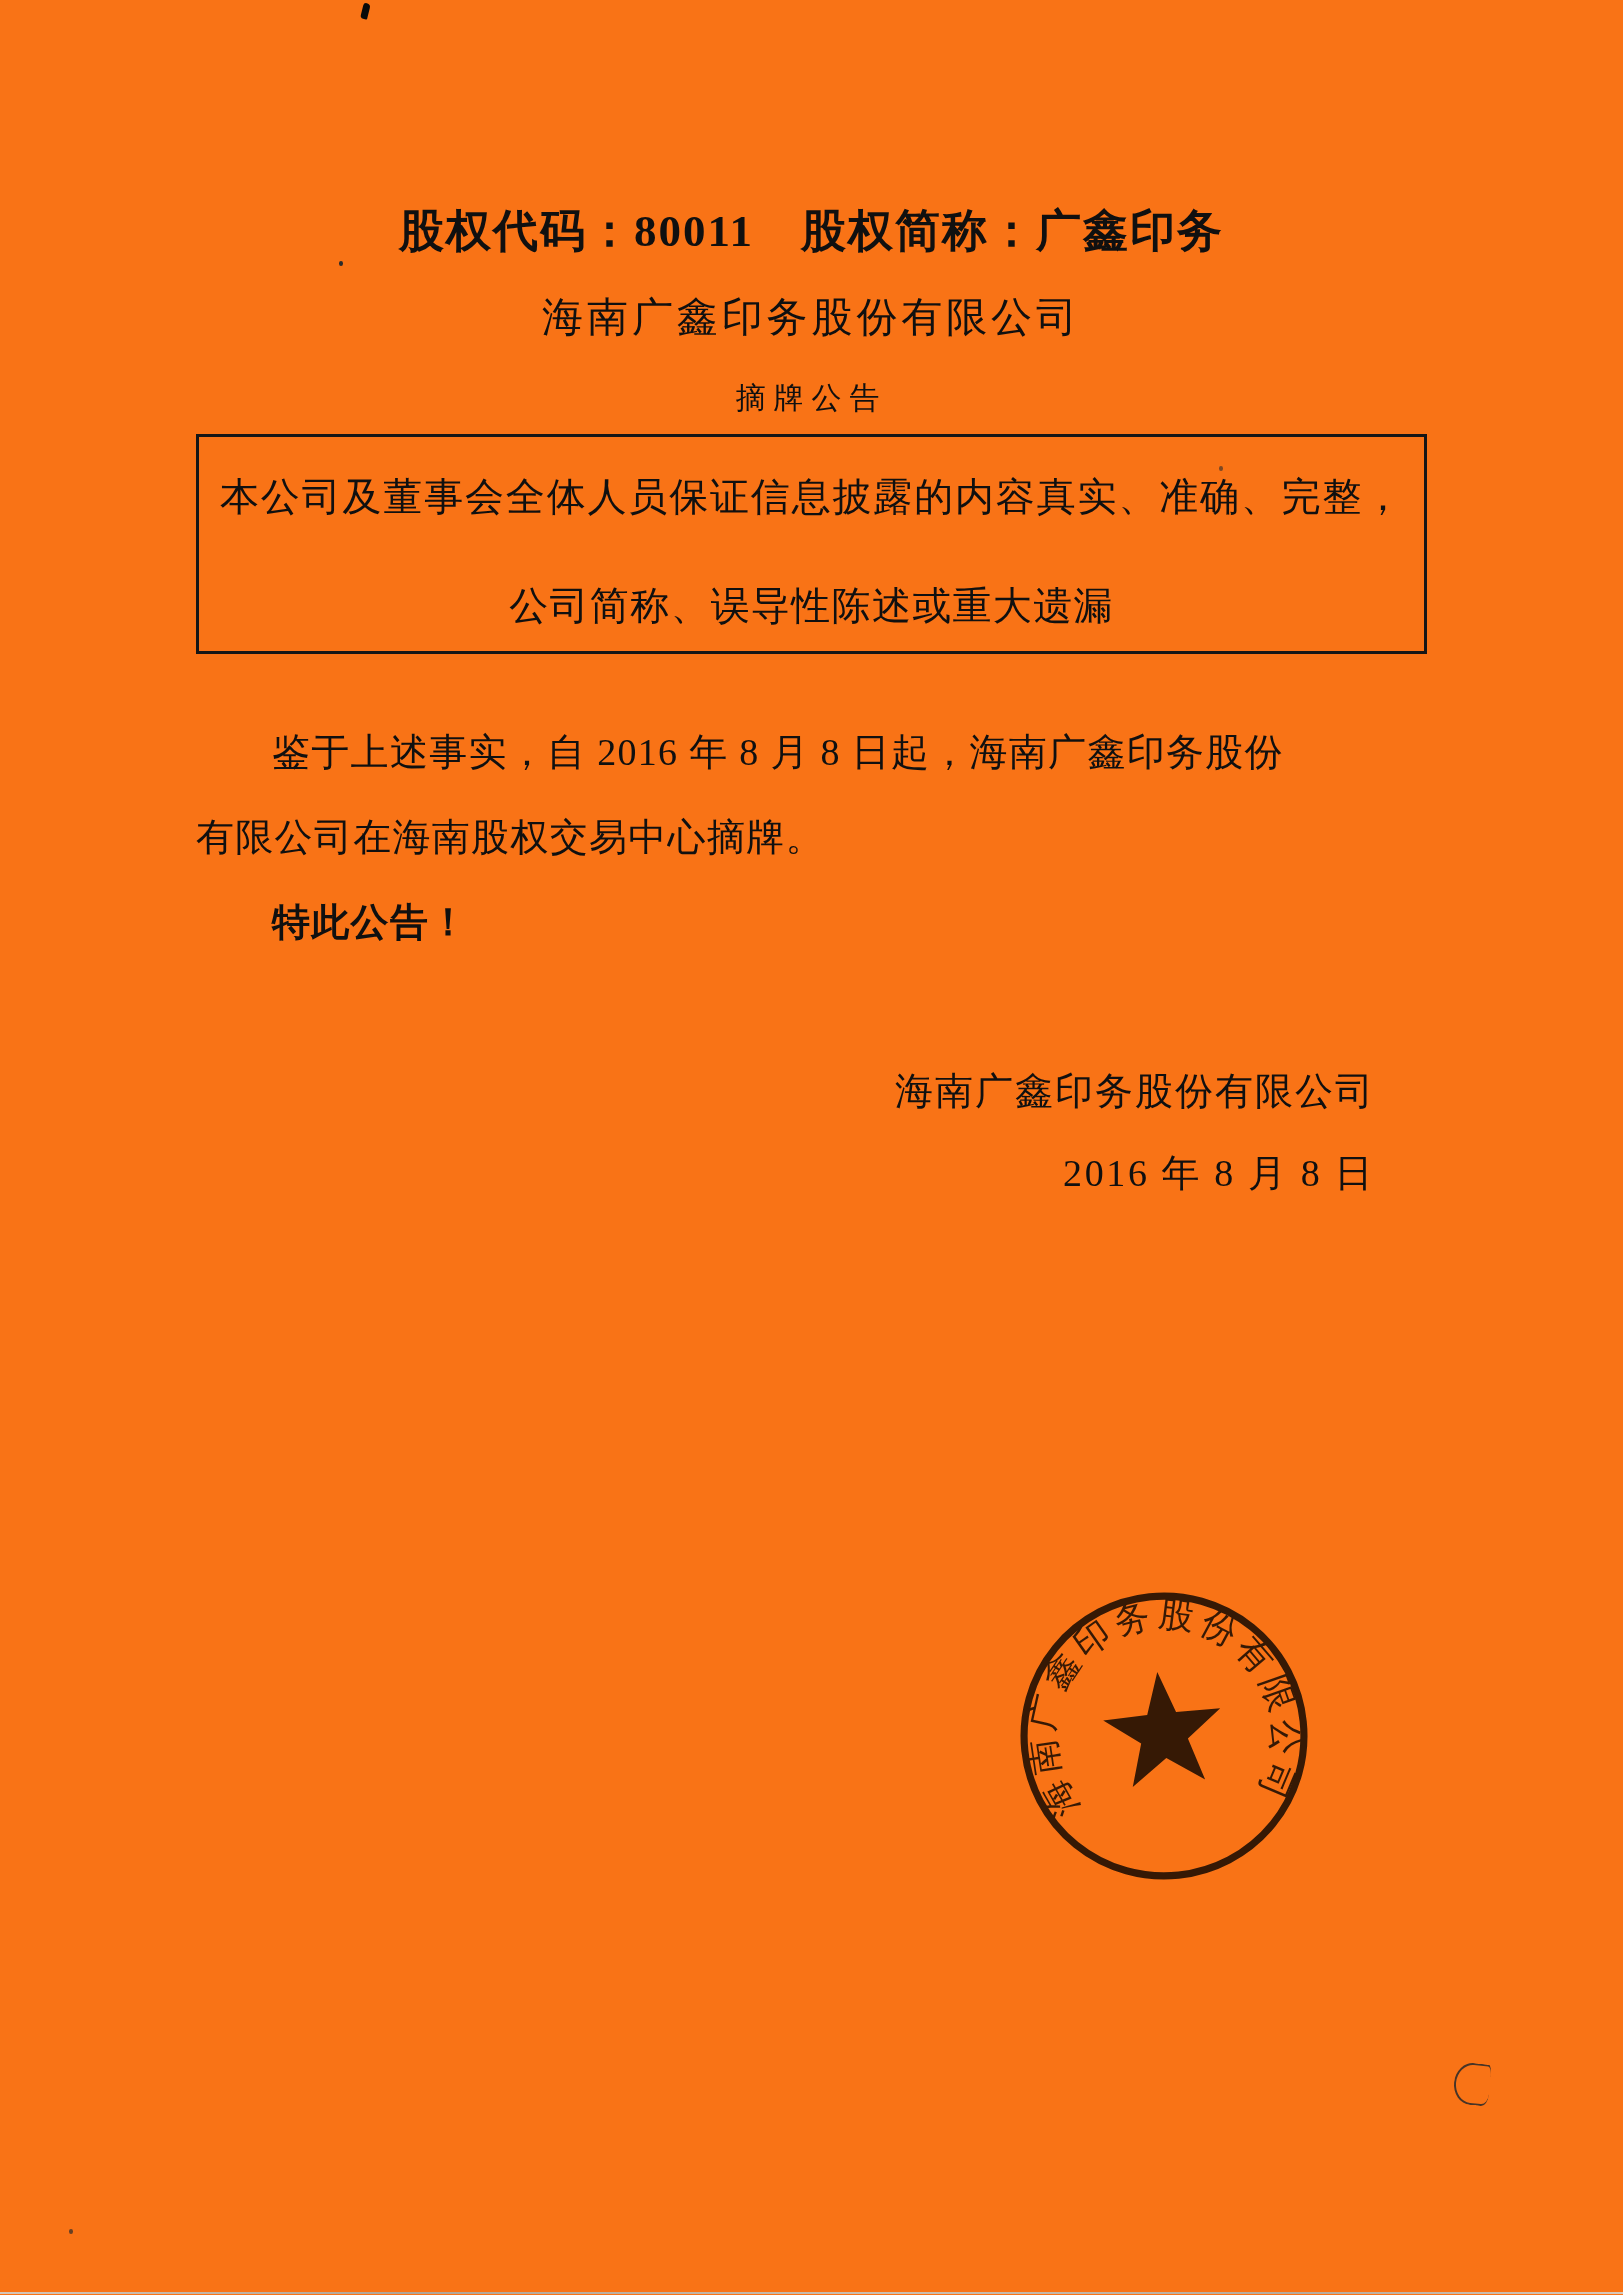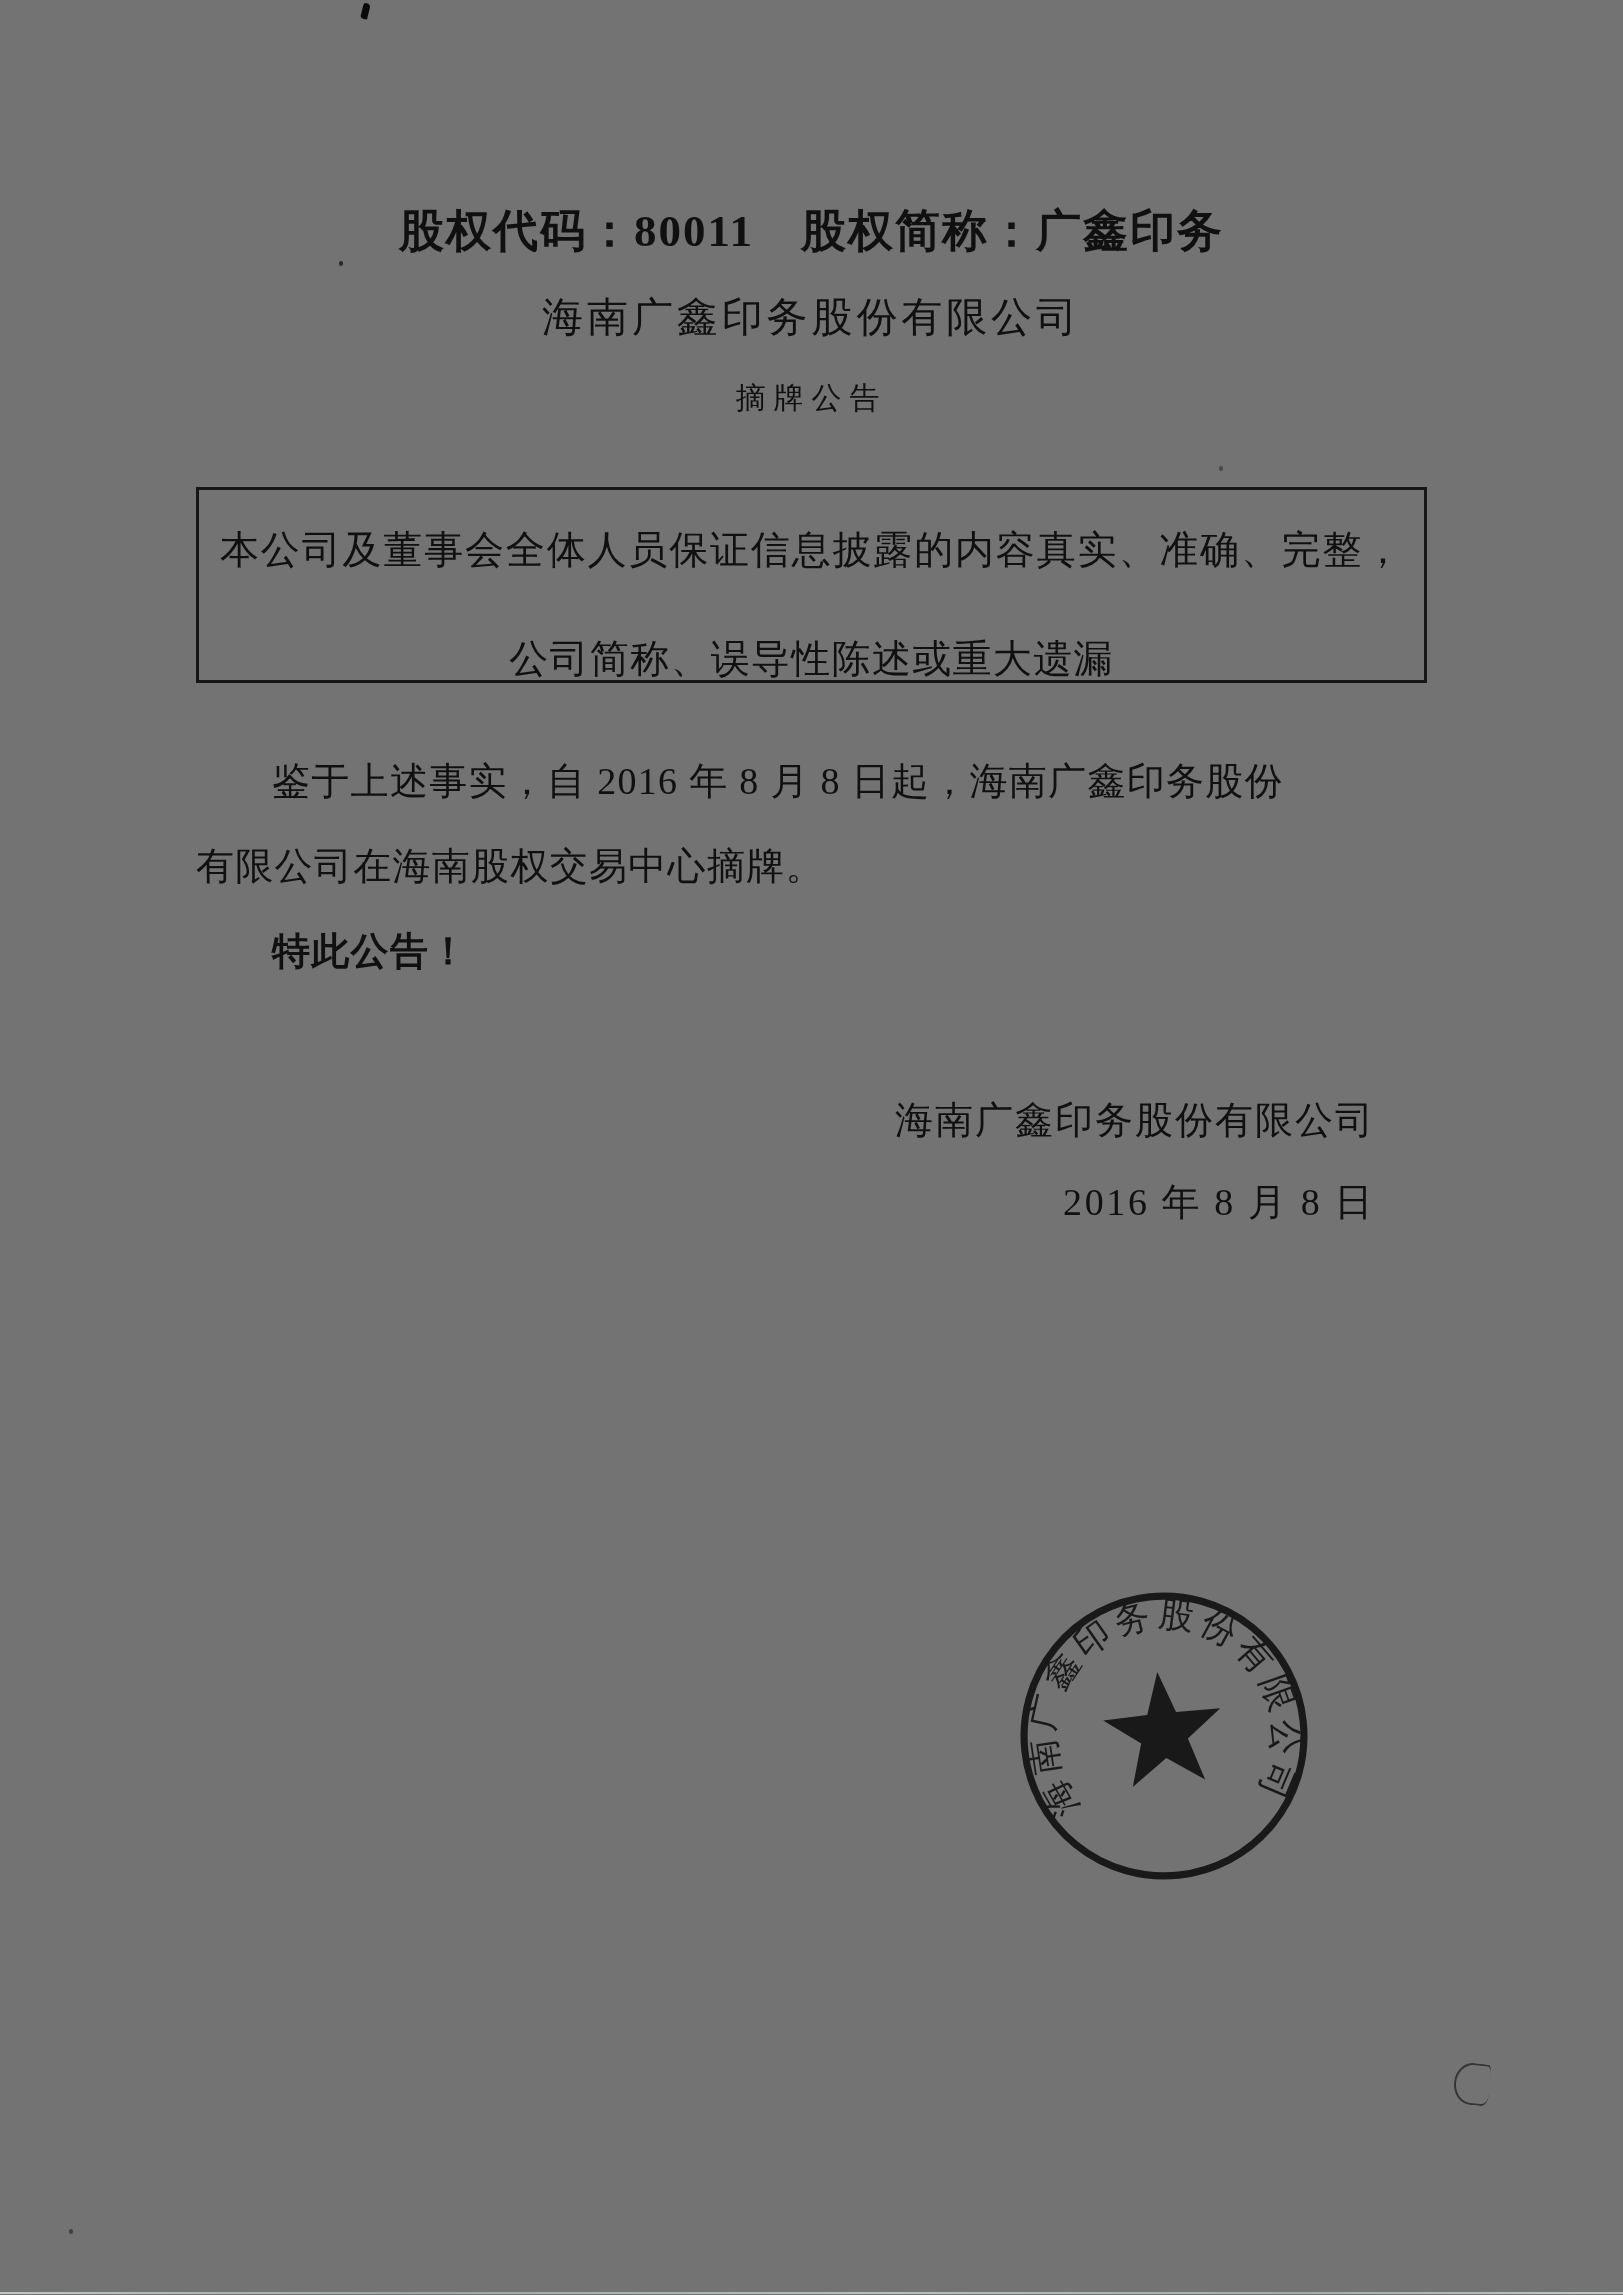--- a/index.html
+++ b/index.html
@@ -2,21 +2,21 @@
 <html style="font-size:10.5px"><head>
 <meta charset="utf-8">
 <style>
   html, body { margin: 0; padding: 0; }
   body { background: #e8e8e8; }
   .page {
     position: relative;
     width: 1623px;
     height: 2295px;
     margin: 0 auto;
-    background: #737373;
+    background: #f97316;
     overflow: hidden;
     color: #101010;
     font-family: "Liberation Serif", "DejaVu Serif", serif;
   }
   .content {
     position: absolute;
     left: 196px;
     top: 0;
     width: 1231px;
     padding-top: 208px;
@@ -37,24 +37,24 @@
     text-align: center;
   }
   .h-doc {
     margin-top: 43px;
     font-size: 30px;
     letter-spacing: 7.9px;
     line-height: 1.05;
     text-align: center;
   }
   .notice-box {
-    margin-top: 73px;
+    margin-top: 20px;
     border: 3.3px solid #161616;
     padding: 5.2px 21px 0 21px;
-    height: 196px;
+    height: 220px;
     box-sizing: border-box;
   }
   .notice-box .box-line1 {
     font-size: 39px;
     line-height: 109px;
     text-align: justify;
     text-align-last: justify;
     letter-spacing: 0.7px;
   }
   .notice-box .box-line2 {

